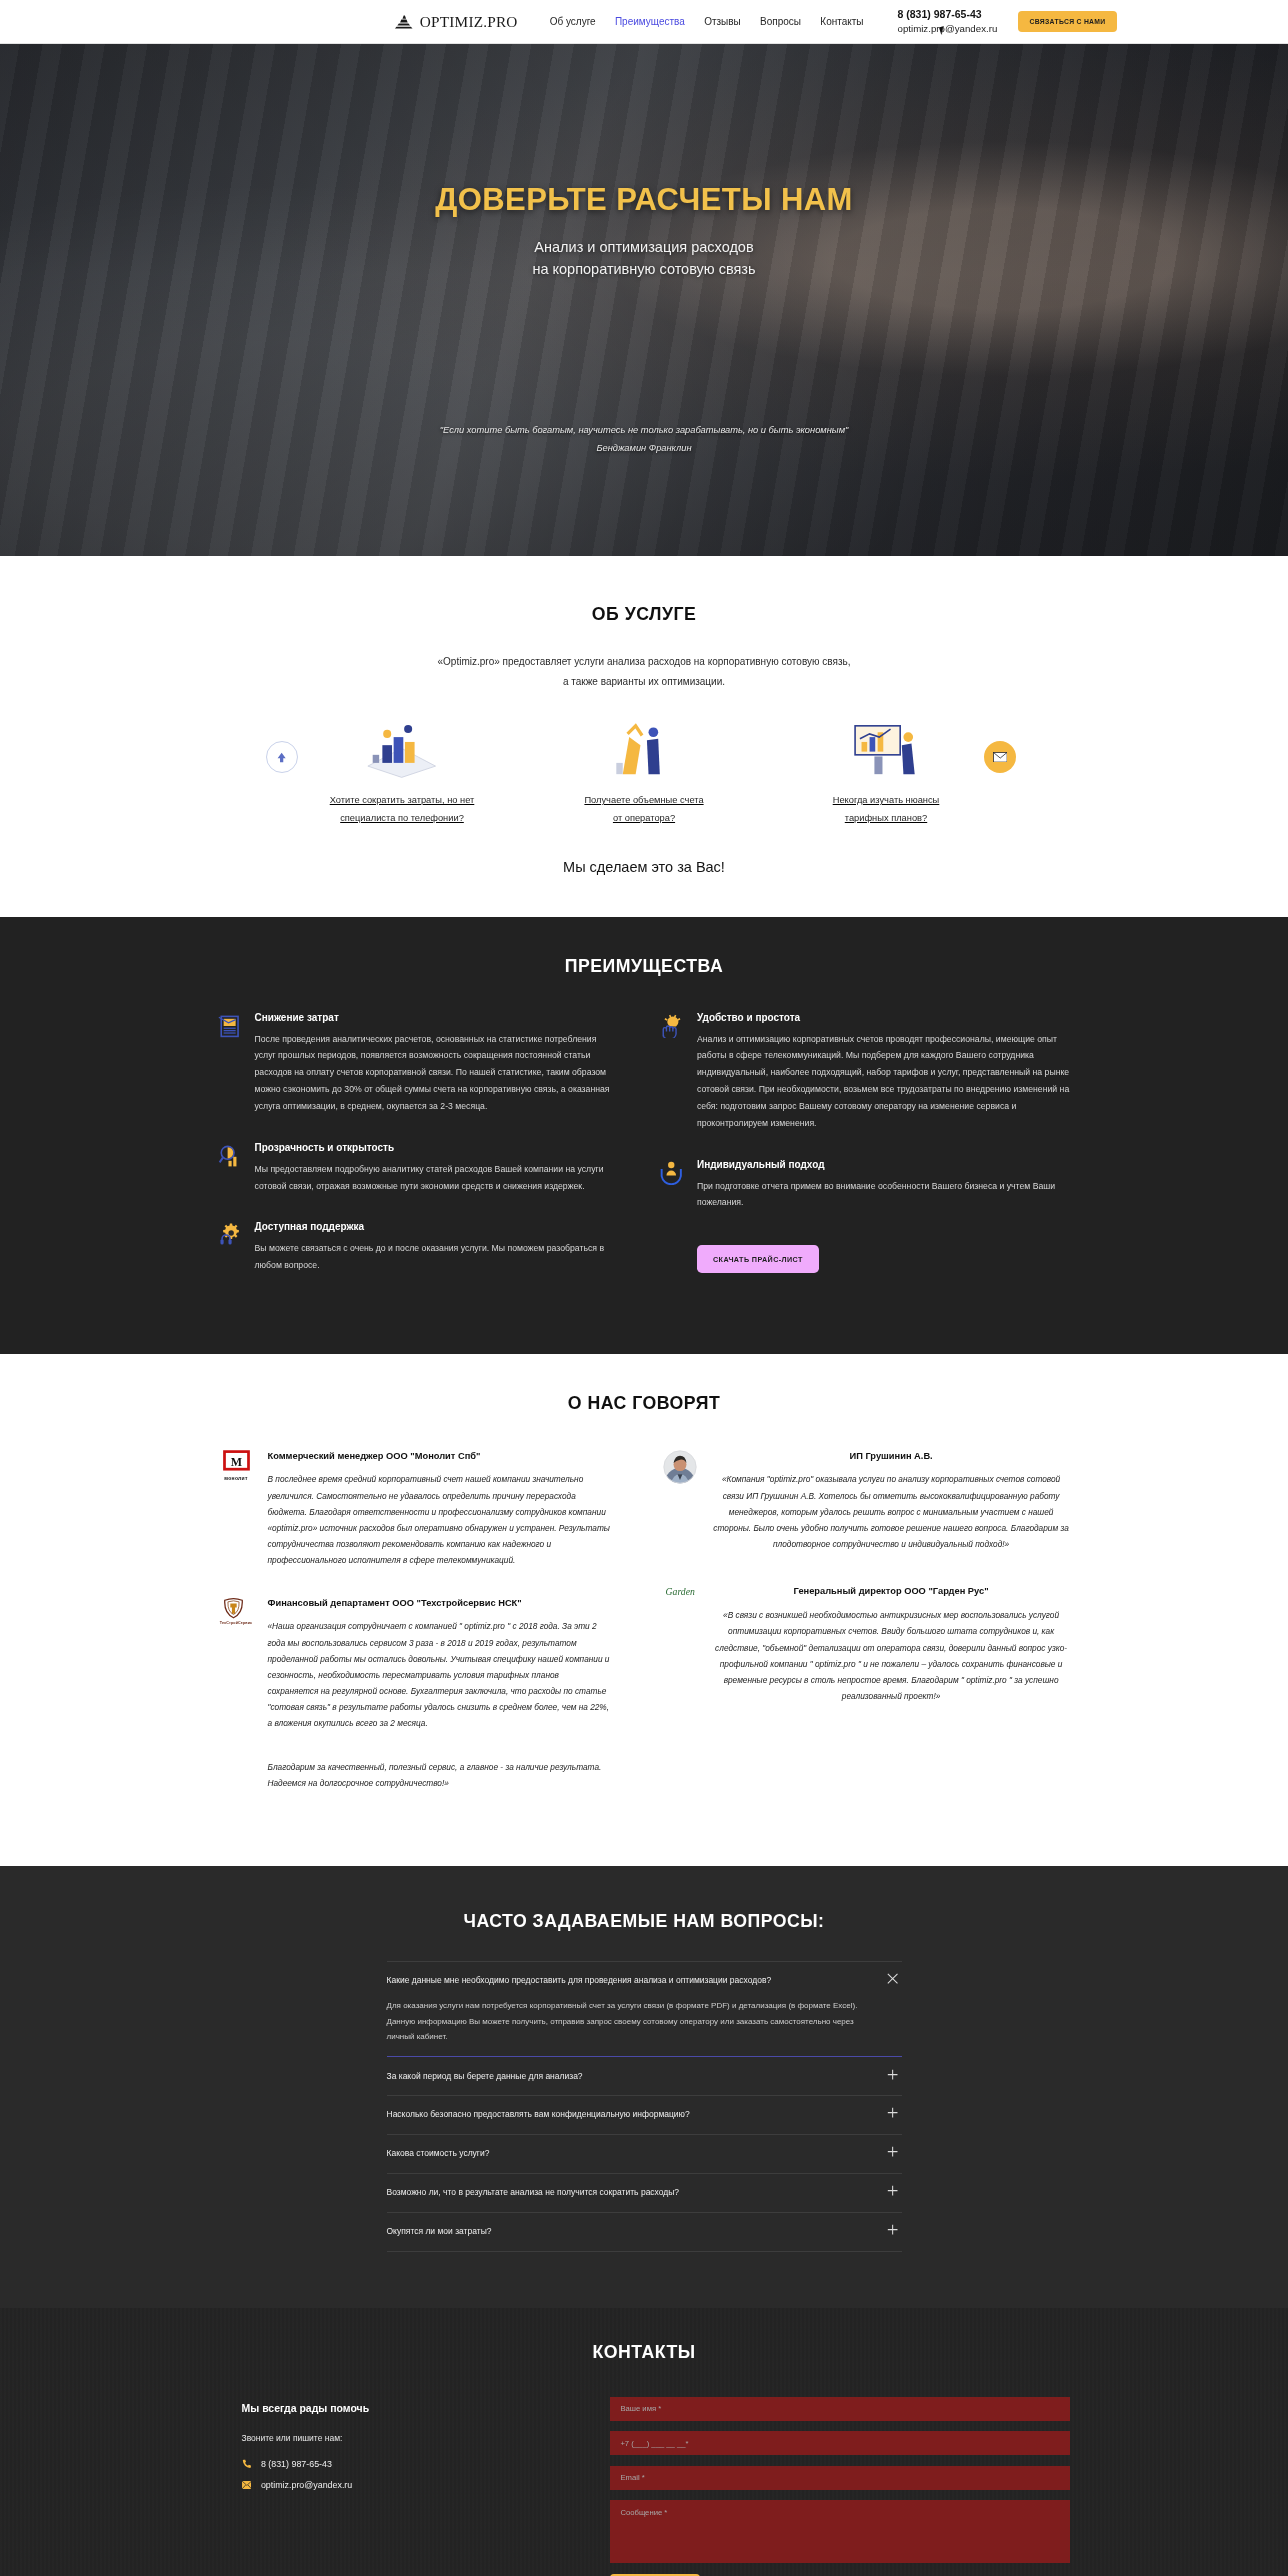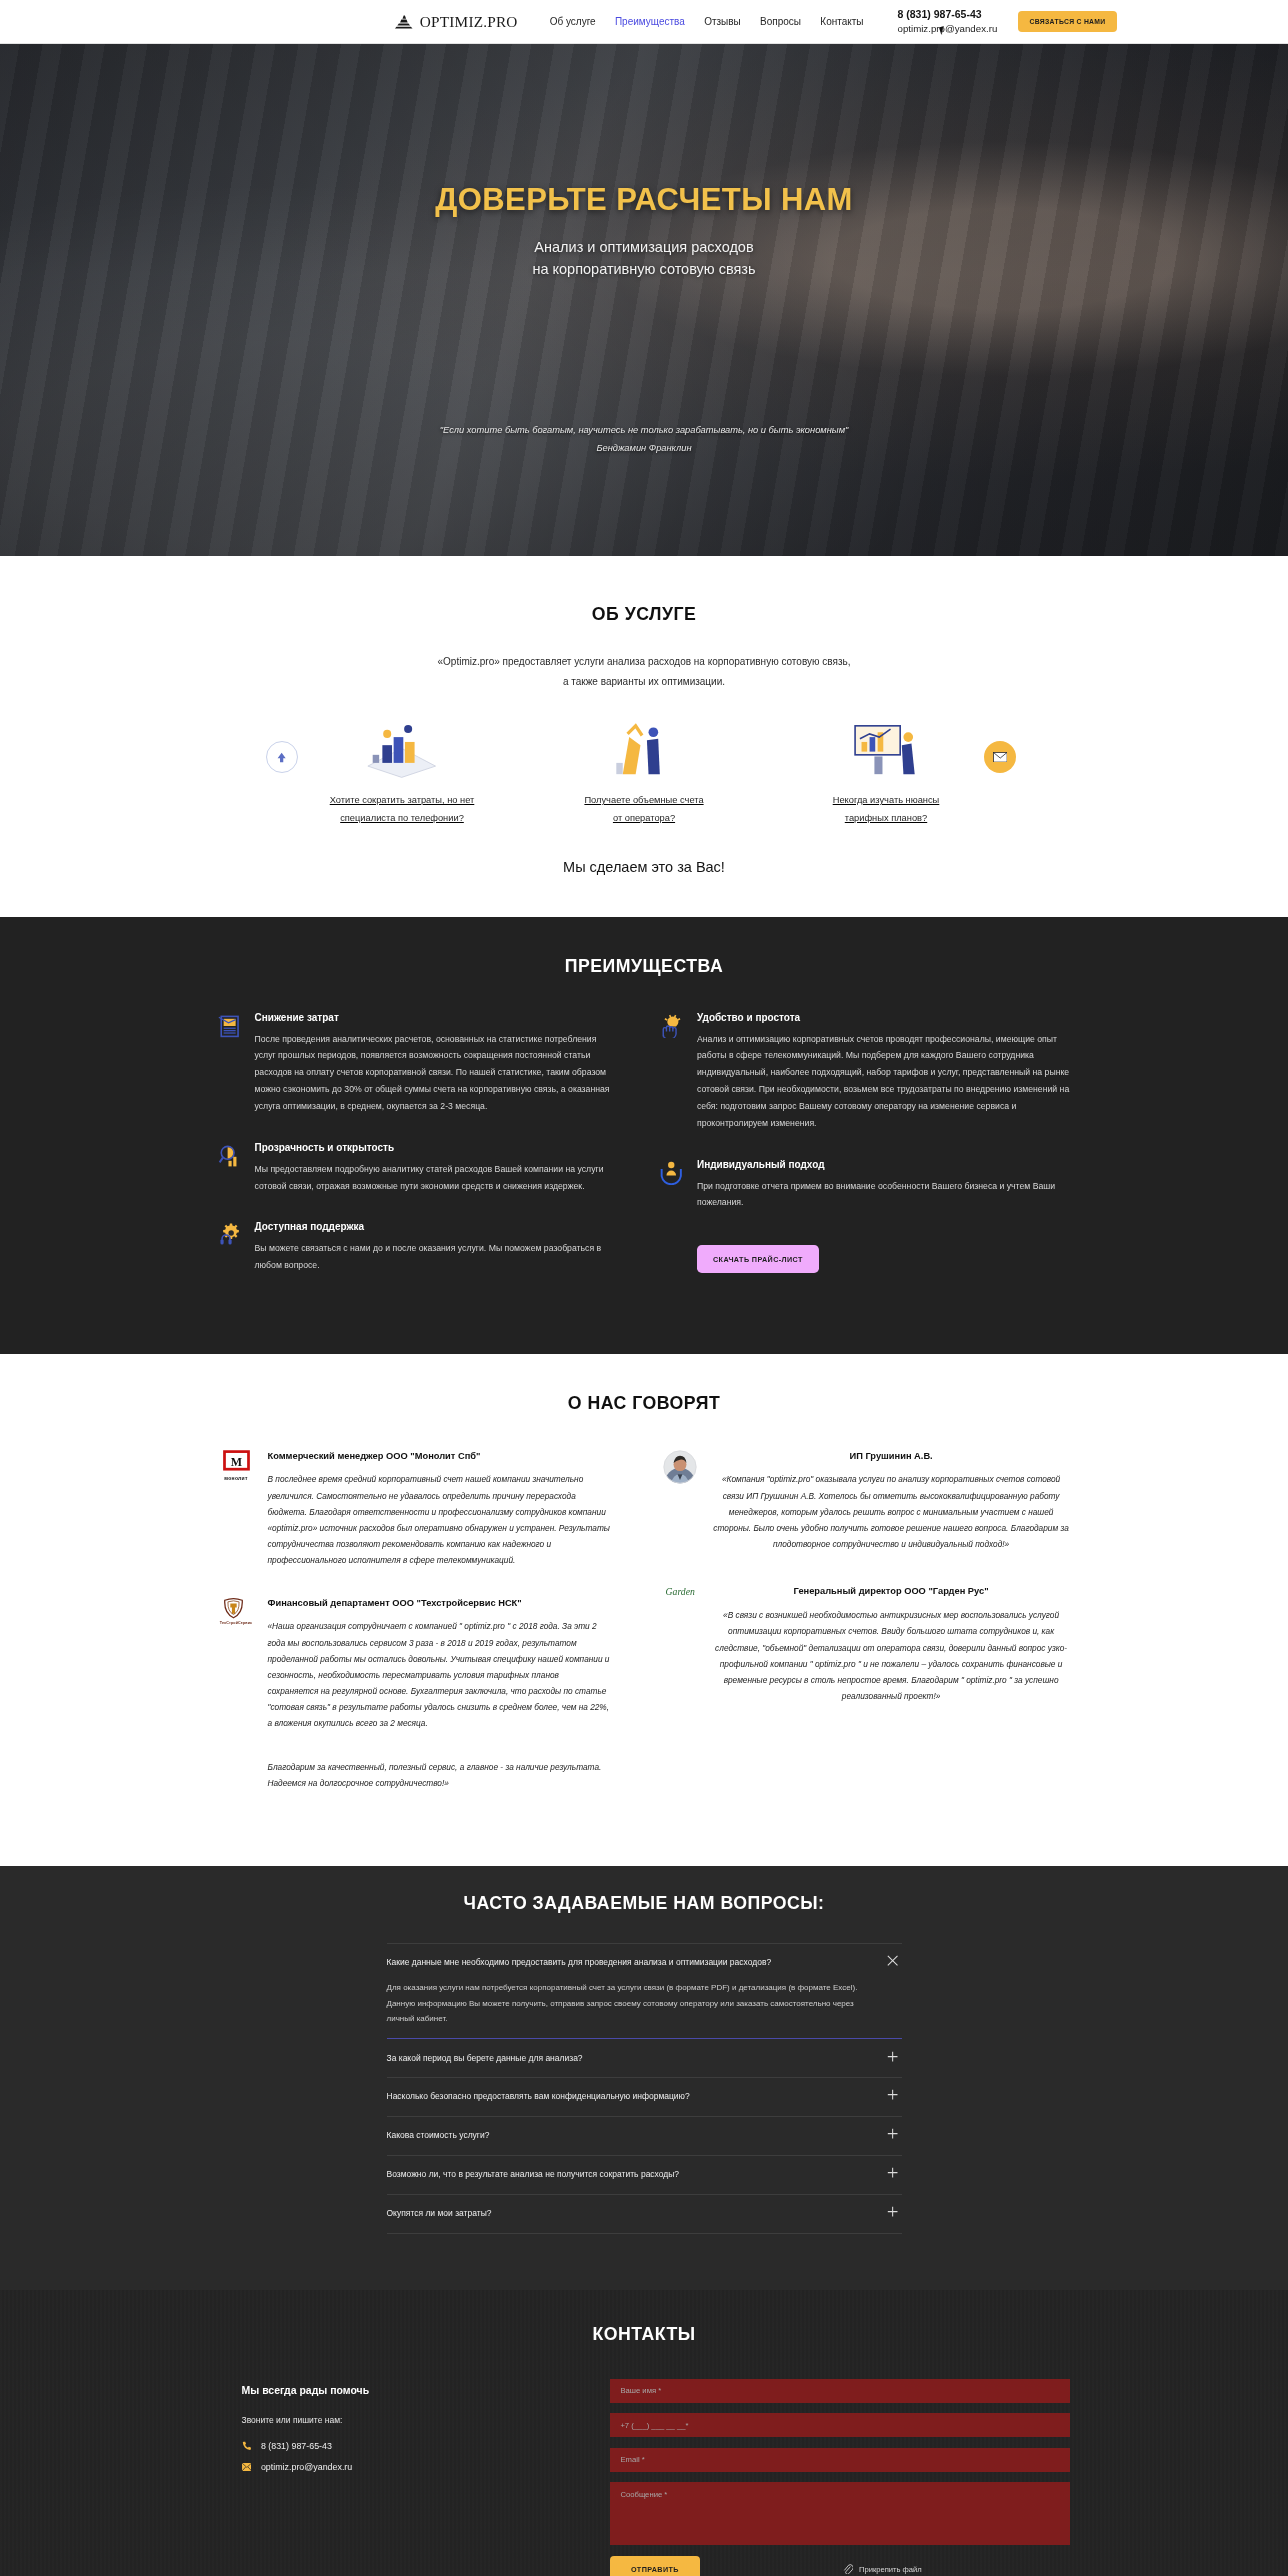--- a/index.html
+++ b/index.html
@@ -183,21 +183,21 @@
   .tst-col:last-child { padding-right:0; padding-left: 17.7px; text-align: center; }
   .tst-item { display:flex; gap: 13px; margin-bottom: 27px; }
   .tst-logo {
     width: 37px; flex:0 0 37px; display:flex; align-items:flex-start; justify-content:center;
     padding-top: 1.6px;
   }
   .tst-h { font-size: 9.3px; font-weight: bold; color:#101010; margin-bottom: 8px; line-height:1.6; }
   .tst-p { font-size: 8.3px; color:#222; line-height: 1.95; font-style: italic; }
 
   
-  .faq { background:#2a2a2a; padding: 27px 0 56px; }
+  .faq { background:#2a2a2a; padding: 45px 0 56px; }
   .faq .sec-title { margin-bottom: 29px; }
   .faq-list { width: 515px; margin: 0 auto; }
   .faq-row {
     border-top: 0.8px solid #3d3d3d;
     padding: 11.3px 0 11.3px;
     position: relative;
   }
   .faq-row:last-child { border-bottom: 0.8px solid #3d3d3d; }
   .faq-row.sep-blue { border-top-color: #4a4aa8; }
   .faq-q {
@@ -420,21 +420,21 @@
               <svg width="22.5" height="24" viewBox="0 0 28 30">
                 <path d="M18 3 l2.5 1 1.8-1.8 2 2 -1.8 1.8 1 2.5 2.5 .4 v2.8 l-2.5 .4 -1 2.5 1.8 1.8 -2 2 -1.8-1.8 -2.5 1 -.4 2.5 h-2.8 l-.4-2.5 -2.5-1 -1.8 1.8 -2-2 1.8-1.8 -1-2.5 -2.5-.4 v-2.8 l2.5-.4 1-2.5 -1.8-1.8 2-2 1.8 1.8 2.5-1 .4-2.5 h2.8 z" fill="#f5b841"></path>
                 <circle cx="16.4" cy="12.4" r="3.4" fill="#2a2a2a"></circle>
                 <path d="M5 20 a5 5 0 0 1 10 0 v4" fill="none" stroke="#3d53b8" stroke-width="2"></path>
                 <rect x="3" y="20" width="4" height="7" rx="2" fill="#3d53b8"></rect>
                 <rect x="13" y="20" width="4" height="7" rx="2" fill="#3d53b8"></rect>
               </svg>
             </div>
             <div>
               <div class="adv-h">Доступная поддержка</div>
-              <div class="adv-p">Вы можете связаться с нами до и после оказания услуги. Мы поможем разобраться в любом вопросе.</div>
+              <div class="adv-p">Вы можете связаться с очень до и после оказания услуги. Мы поможем разобраться в любом вопросе.</div>
             </div>
           </div>
 
         </div>
 
         <div class="adv-col">
 
           <div class="adv-item">
             <div class="adv-ico">
               <svg width="22.5" height="24" viewBox="0 0 28 30">

